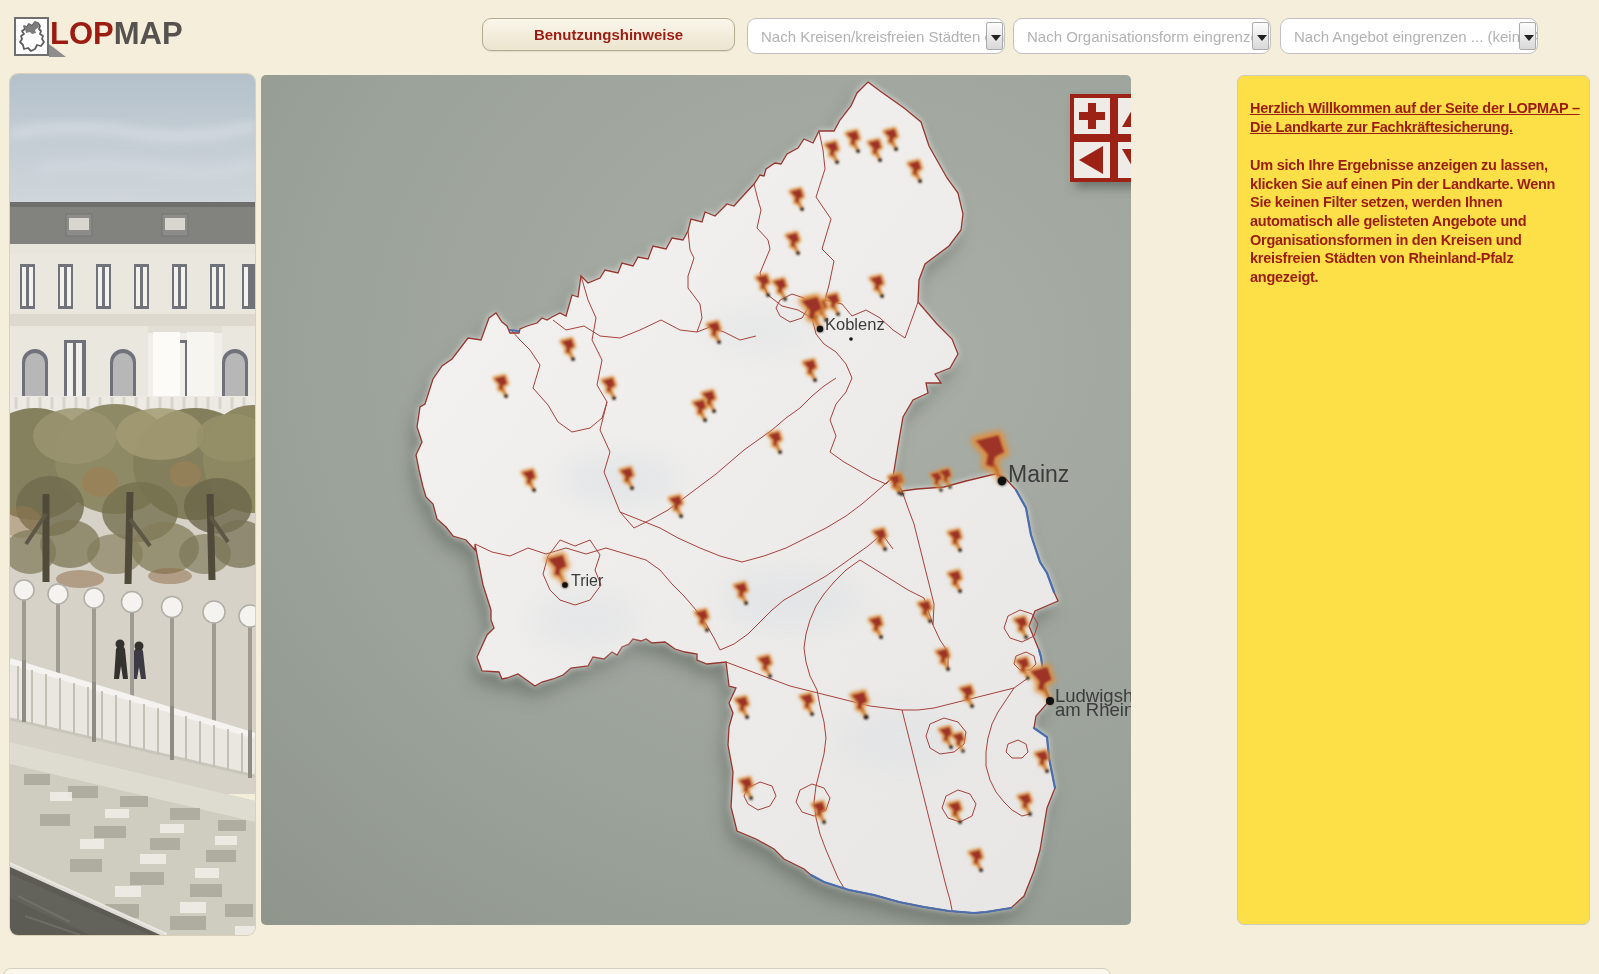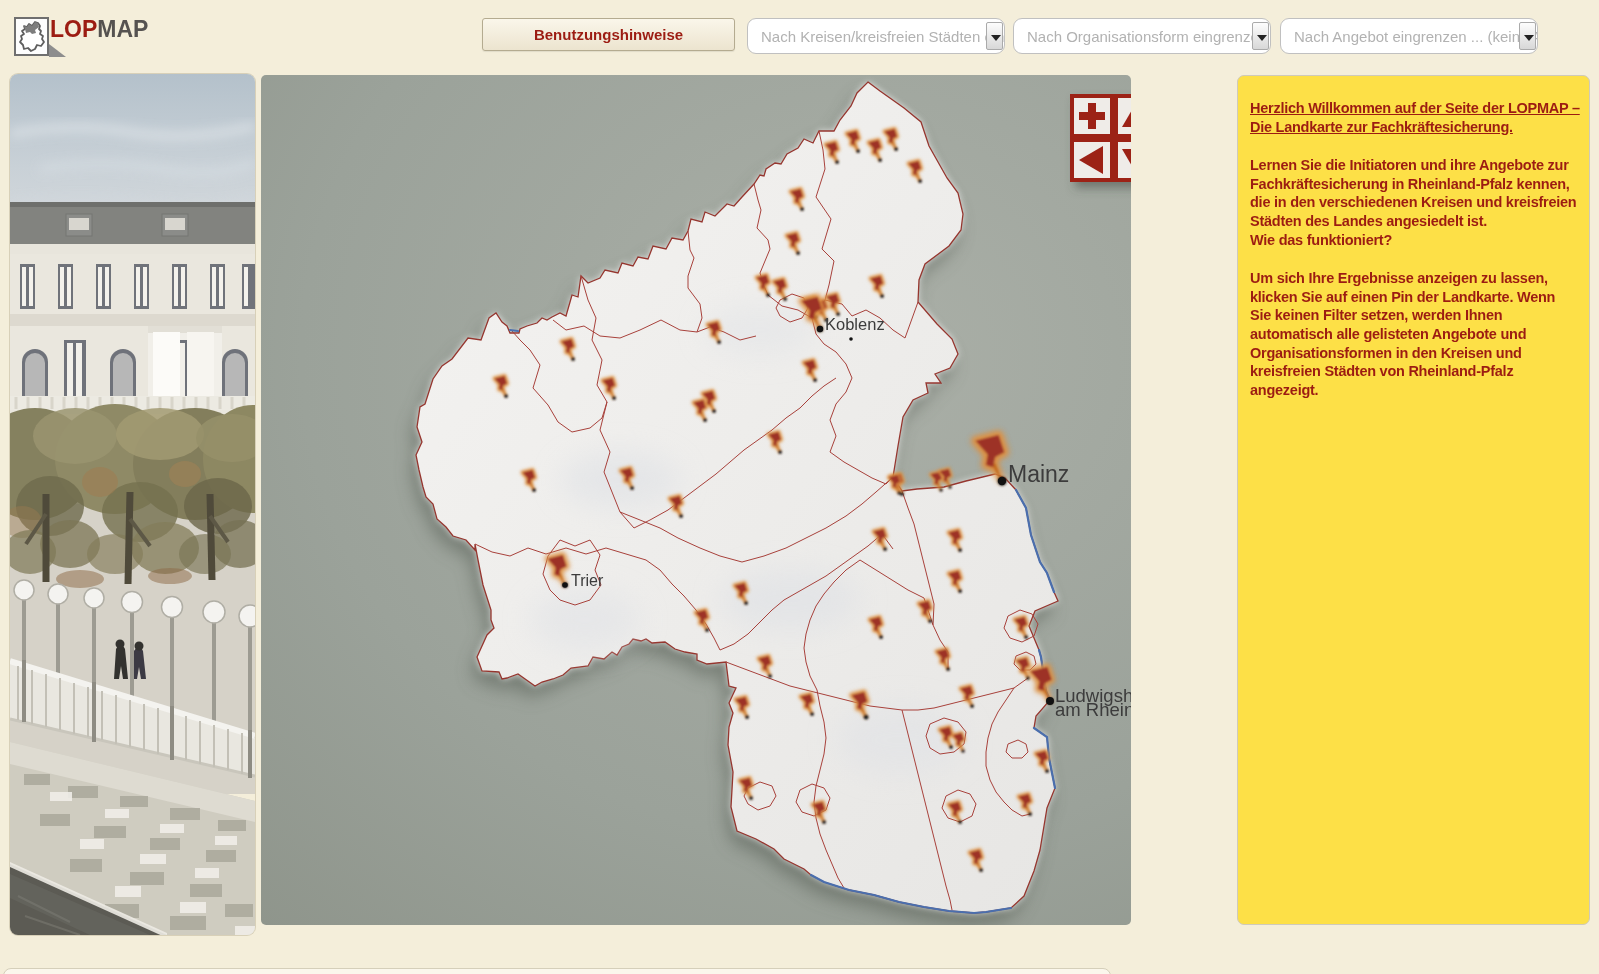--- a/index.html
+++ b/index.html
@@ -1,21 +1,21 @@
 <!DOCTYPE html>
 <html><head><meta charset="utf-8">
 <style>
 * { margin:0; padding:0; box-sizing:border-box; }
 html,body { width:1599px; height:974px; background:#f4eeda; font-family:"Liberation Sans", sans-serif; overflow:hidden; position:relative; }
 #logo { position:absolute; left:14px; top:17px; }
 #logo .ic { position:absolute; left:0; top:0; width:35px; height:39px; background:#fdfdfd; border:2.5px solid #6f6f6f; box-sizing:border-box; }
 #logo .fold { position:absolute; left:35px; top:27px; width:0; height:0; border-bottom:13px solid #8d8d8d; border-right:17px solid transparent; }
-#logo .txt { position:absolute; left:36px; top:-1px; font-size:23px; font-weight:bold; letter-spacing:0px; color:#555250; }
+#logo .txt { position:absolute; left:36px; top:-1px; font-size:31px; font-weight:bold; letter-spacing:0px; color:#555250; }
 #logo .txt b { color:#9c1c12; }
-.btn { position:absolute; left:482px; top:18px; width:253px; height:33px; background:linear-gradient(#faf6ea,#ece4cf); border:1px solid #b4ab90; border-radius:3px; color:#9c1c12; font-weight:bold; font-size:15px; text-align:center; line-height:31px; box-shadow:0 1px 1px rgba(0,0,0,0.08); }
+.btn { position:absolute; left:482px; top:18px; width:253px; height:33px; background:linear-gradient(#faf6ea,#ece4cf); border:1px solid #b4ab90; border-radius:9px; color:#9c1c12; font-weight:bold; font-size:15px; text-align:center; line-height:31px; box-shadow:0 1px 1px rgba(0,0,0,0.08); }
 .sel { position:absolute; top:18px; height:36px; background:#fff; border:1px solid #c0c0c0; border-radius:9px; overflow:hidden; }
 .sel .t { position:absolute; left:13px; top:9px; font-size:15px; color:#b2b2b2; white-space:nowrap; }
 .sel .a { position:absolute; right:1px; top:3px; bottom:3px; width:17px; background:linear-gradient(#fdfdfd,#d8d8d8); border:1px solid #aaa; border-radius:2px; }
 .sel .a:after { content:""; position:absolute; left:3.5px; top:12px; border-left:5px solid transparent; border-right:5px solid transparent; border-top:6px solid #222; }
 #photo { position:absolute; left:10px; top:74px; width:245px; height:861px; border-radius:8px; overflow:hidden; box-shadow:0 0 0 1px #d8d0b8; }
 #map { position:absolute; left:261px; top:75px; width:870px; height:850px; border-radius:5px; overflow:hidden; }
 #panel { position:absolute; left:1237px; top:75px; width:353px; height:850px; background:#fde047; border:1px solid #cfcaba; border-radius:7px; }
 #panel .in { position:absolute; left:12px; top:23px; width:343px; color:#9c1c12; font-weight:bold; font-size:14.5px; letter-spacing:-0.25px; line-height:18.7px; }
 #panel p { margin-bottom:19.5px; }
 #panel .hd { text-decoration:underline; }
@@ -867,17 +867,16 @@
         <path d="M875,98 L889,74 L861,74 Z" fill="#9c2018"></path>
         <rect x="899" y="65" width="40" height="40" fill="#efece8" stroke="#9c2018" stroke-width="4"></rect>
         <path d="M932,85 L908,71 L908,99 Z" fill="#9c2018"></path>
       </g>
 </svg>
 </div>
 
 <div id="panel">
     <div class="in">
 <p class="hd">Herzlich Willkommen auf der Seite der LOPMAP –<br>Die Landkarte zur Fachkräftesicherung.</p>
-<p>Lernen Sie die Initiatoren und ihre Angebote zur<br>Fachkräftesicherung in Rheinland-Pfalz kennen,<br>die in den verschiedenen Kreisen und kreisfreien<br>Städten des Landes angesiedelt ist.<br>Wie das funktioniert?</p>
 <p>Um sich Ihre Ergebnisse anzeigen zu lassen,<br>klicken Sie auf einen Pin der Landkarte. Wenn<br>Sie keinen Filter setzen, werden Ihnen<br>automatisch alle gelisteten Angebote und<br>Organisationsformen in den Kreisen und<br>kreisfreien Städten von Rheinland-Pfalz<br>angezeigt.</p>
 </div>
   </div>
 <div id="foot"></div>
 
 </body></html>

